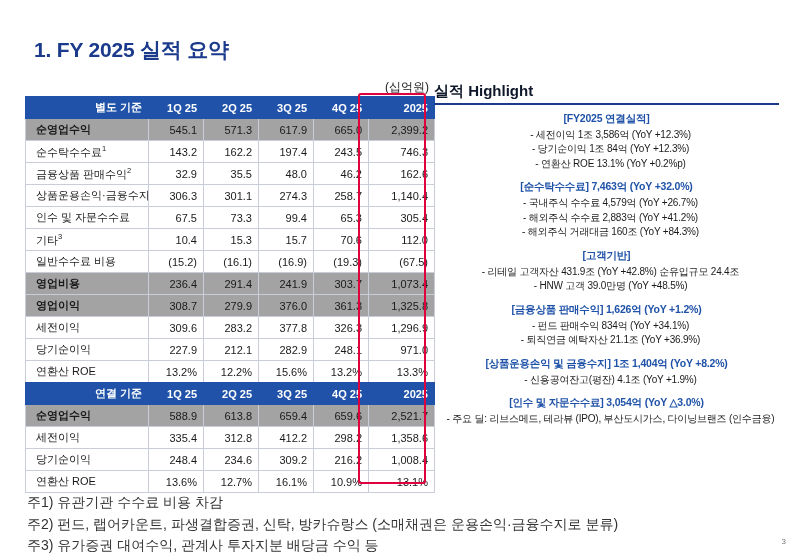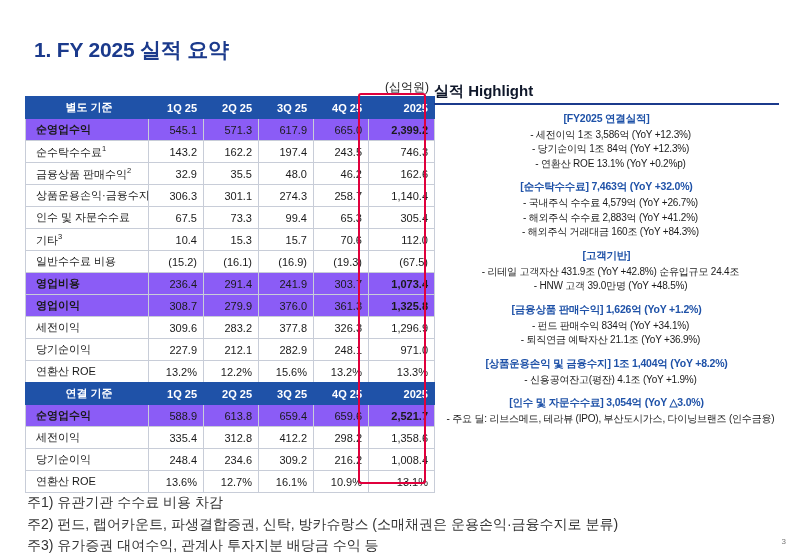--- a/index.html
+++ b/index.html
@@ -59,26 +59,25 @@
   }
   table.fin tr.header th {
     background: #1f52a8;
     color: #ffffff;
     text-align: right;
     font-weight: bold;
     font-size: 11px;
     border-color: #1f52a8;
   }
   table.fin tr.header th.label {
-    text-align: center;
-  }
-  tr.shade td { background: #8b5cf6; }
+  }
+  tr.shade td { background: #a3a3a3; }
   tr.shade td.label { font-weight: bold; }
   td.last-col { font-weight: bold; }
-  tr.shade td.last-col { font-weight: bold; }
+  tr.shade td.last-col { font-weight: normal; }
   td.neg { color: #e8192c; margin-left: 16px; }
   .sup { font-size: 7.5px; vertical-align: super; }
   
   col.c0 { width: 123px; }
   col.c1, col.c2, col.c3, col.c4 { width: 55px; }
   col.c5 { width: 66px; }
   
   #highlight-box {
     position: absolute;
     left: 358px; top: 93px;

